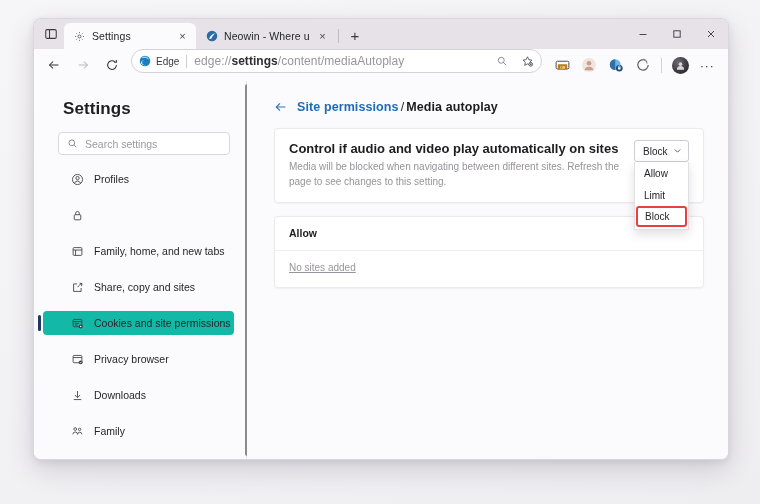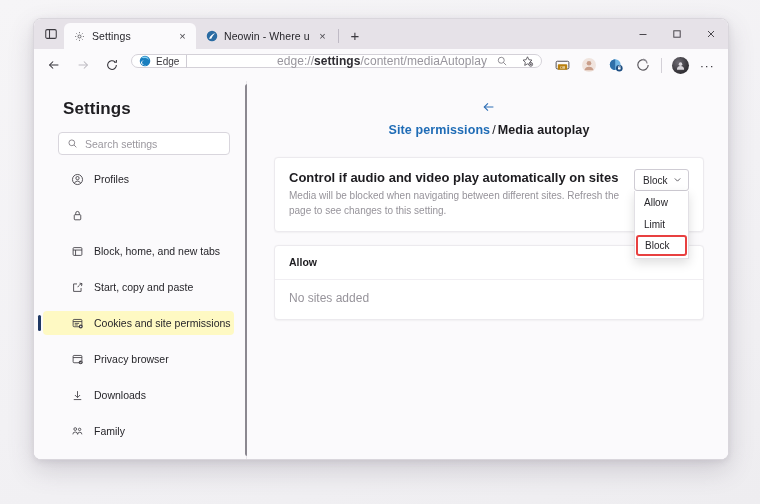--- a/index.html
+++ b/index.html
@@ -107,30 +107,29 @@
   .navbtn {
     width: 28px; height:26px;
     display:flex;align-items:center;justify-content:center;
     border-radius:4px; color:#35333a;
     flex:0 0 auto;
   }
   .navbtn.disabled { color:#b9b6bd; }
 
   #addressbar {
     flex: 1 1 auto;
-    height: 14px;
+    height: 24px;
     background: #ffffff;
     border: 1px solid #d4d1d8;
     border-radius: 12px;
     margin: 0 6px 8px 4px;
     display: flex; align-items: center;
     padding: 0 4px 0 7px;
     gap: 5px;
     min-width: 0;
-    text-align: right;
   }
   .edgeglyph { flex:0 0 auto; display:flex; align-items:center; }
   .edgelabel { font-size:10px; color:#3a383e; flex:0 0 auto; }
   .urlsep { width:1px; height:13px; background:#cfccd4; flex:0 0 auto; margin:0 2px; }
   .urltext {
     font-size: 12px; color: #98959d;
     white-space: nowrap; overflow: hidden;
     flex: 1 1 auto; letter-spacing:.05px;
   }
   .urltext b { color:#2f2d33; font-weight:700; }
@@ -188,21 +187,21 @@
     display: flex; align-items: center;
     gap: 10px;
     padding-left: 27px;
     margin: 12px 12px 0 9px;
     border-radius: 4px;
     position: relative;
     color: #26252a;
     font-size: 10.5px;
   }
   .navitem .ic { width:14px;height:14px;flex:0 0 auto;display:flex;align-items:center;justify-content:center;color:#3e3c42;}
-  .navitem.selected { background: #fef9c3; }
+  .navitem.selected { background: #14b8a6; }
   .navitem.selected::before {
     content:""; position:absolute; left:-5px; top:4px;
     width: 2.5px; height: 16px; border-radius:2px;
     background: #1f3864;
   }
   .navlabel { white-space:nowrap; }
 
   
   #scrollbar {
     position: absolute;
@@ -215,22 +214,21 @@
   
   #content {
     flex: 1 1 auto;
     background: #fbfafc;
     padding: 19px 24px 0 27px;
     min-width: 0;
     position: relative;
   }
   #breadcrumb {
     display:flex; align-items:center; gap:9px;
-    margin-bottom: 20px;
-    flex-direction: column;
+    margin-bottom: 14px;
   }
   #backarrow { color:#2f6fb5; display:flex; align-items:center; }
   .bcrumb { font-size:12.5px; letter-spacing:.1px; }
   .bclink { color:#1f6cb6; font-weight:600; }
   .bcsep { color:#28272c; font-weight:400; margin:0 2px; }
   .bccur { color:#1d1c20; font-weight:600; }
 
   .card {
     background:#ffffff;
     border:1px solid #eceaee;
@@ -283,21 +281,21 @@
   }
 
   #card-allow { }
   .allow-head {
     padding: 10px 14px 11px 14px;
     border-bottom: 1px solid #f0eef2;
     font-size:10.5px; font-weight:700; color:#1d1c20;
   }
   .allow-body {
     padding: 11px 14px 14px 14px;
-    font-size: 12px; color: #97949b;
+    font-size: 10px; color: #97949b; text-decoration: underline;
   }
 </style>
 </head>
 <body>
 
 <div id="window">
 
   <div id="tabstrip">
     <div class="tabsearch">
       <svg width="14" height="14" viewBox="0 0 16 16" fill="none" stroke="#3c3a40" stroke-width="1.2">
@@ -480,32 +478,32 @@
 
 
         <div class="navitem">
           <span class="ic">
             <svg width="13" height="13" viewBox="0 0 16 16" fill="none" stroke="#3e3c42" stroke-width="1.05">
               <rect x="2.6" y="3.2" width="10.8" height="9.6" rx="1.2"></rect>
               <line x1="2.6" y1="6.2" x2="13.4" y2="6.2"></line>
               <line x1="5.6" y1="6.2" x2="5.6" y2="12.8"></line>
             </svg>
           </span>
-          <span class="navlabel">Block, home, and new tabs</span>
+          <span class="navlabel">Family, home, and new tabs</span>
         </div>
 
         <div class="navitem">
           <span class="ic">
             <svg width="13" height="13" viewBox="0 0 16 16" fill="none" stroke="#3e3c42" stroke-width="1.05">
               <path d="M12.4 8.6v4.2H3.2V3.6h4.2"></path>
               <path d="M8.4 7.6C9.6 5 11.4 4 13.4 3.4"></path>
               <polyline points="10.6,2.6 13.6,3.3 12.9,6.3"></polyline>
             </svg>
           </span>
-          <span class="navlabel">Start, copy and paste</span>
+          <span class="navlabel">Share, copy and sites</span>
         </div>
 
         <div class="navitem selected">
           <span class="ic">
             <svg width="13" height="13" viewBox="0 0 16 16" fill="none" stroke="#3e3c42" stroke-width="1.05">
               <rect x="2.6" y="3" width="10.8" height="9" rx="1.2"></rect>
               <line x1="2.6" y1="5.6" x2="13.4" y2="5.6"></line>
               <line x1="4.6" y1="7.8" x2="10" y2="7.8"></line>
               <line x1="4.6" y1="9.8" x2="8.4" y2="9.8"></line>
               <circle cx="12" cy="11.6" r="2.4" fill="#3e3c42" stroke="none"></circle>

